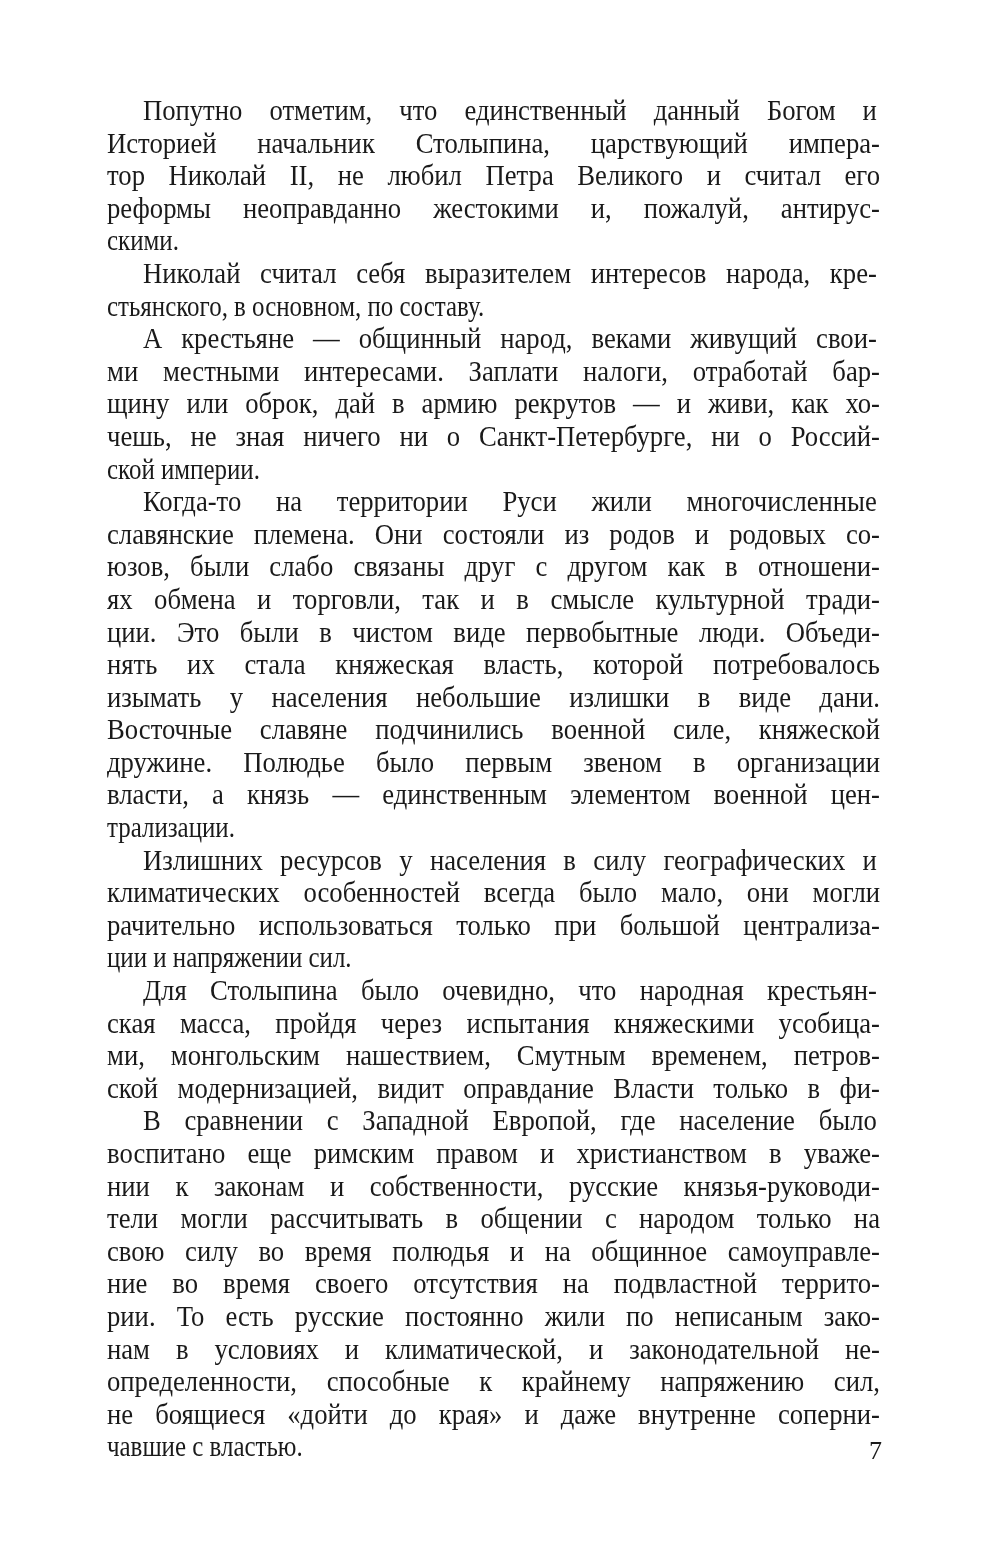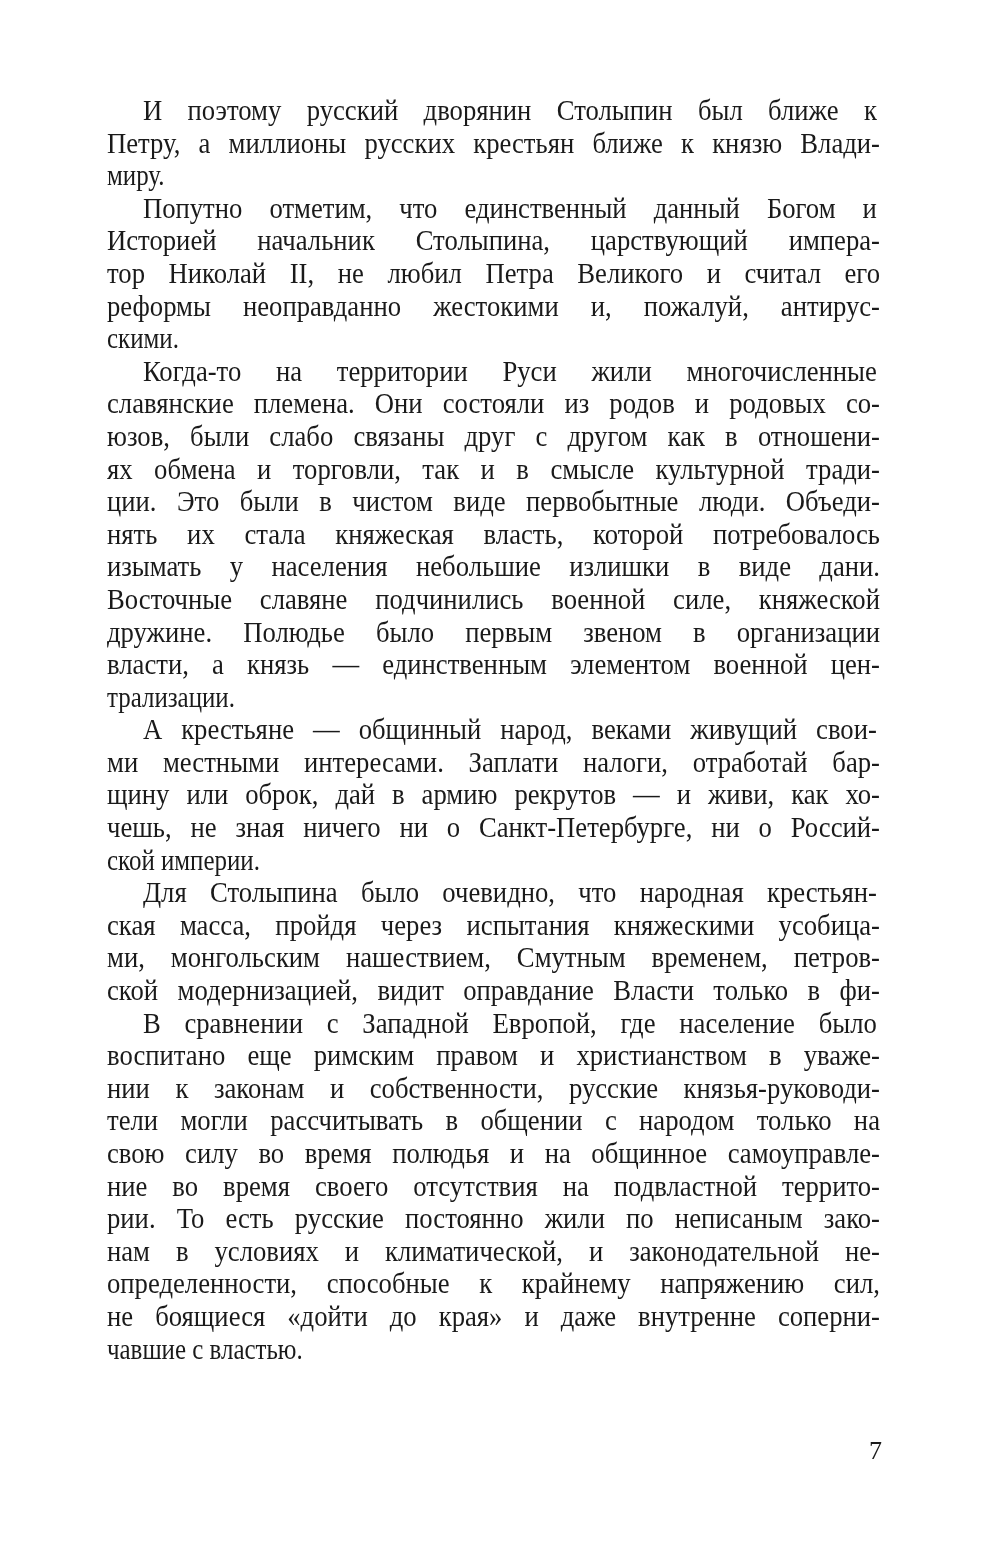--- a/index.html
+++ b/index.html
@@ -58,57 +58,62 @@
       text-align: right;
       color: #1a1a1a;
     }
   </style>
 </head>
 <body>
 
 <div class="page">
   <div class="text-block">
 
-    <div class="para">
-      <span class="line justify indent" style="width: 797.826px; transform: scaleX(0.92);">И поэтому русский дворянин Столыпин был ближе к</span>
-      <span class="line justify" style="width: 840.217px; transform: scaleX(0.92);">Петру, а миллионы русских крестьян ближе к князю Влади-</span>
-      <span class="line" style="transform: scaleX(0.86);">миру.</span>
-    </div>
 
     <div class="para">
       <span class="line justify indent" style="width: 797.826px; transform: scaleX(0.92);">Попутно отметим, что единственный данный Богом и</span>
       <span class="line justify" style="width: 840.217px; transform: scaleX(0.92);">Историей начальник Столыпина, царствующий импера-</span>
       <span class="line justify" style="width: 840.217px; transform: scaleX(0.92);">тор Николай II, не любил Петра Великого и считал его</span>
       <span class="line justify" style="width: 840.217px; transform: scaleX(0.92);">реформы неоправданно жестокими и, пожалуй, антирус-</span>
       <span class="line" style="transform: scaleX(0.86);">скими.</span>
     </div>
 
+    <div class="para">
+      <span class="line justify indent" style="width: 797.826px; transform: scaleX(0.92);">Николай считал себя выразителем интересов народа, кре-</span>
+      <span class="line" style="transform: scaleX(0.86);">стьянского, в основном, по составу.</span>
+    </div>
+
+    <div class="para">
+      <span class="line justify indent" style="width: 797.826px; transform: scaleX(0.92);">А крестьяне — общинный народ, веками живущий свои-</span>
+      <span class="line justify" style="width: 840.217px; transform: scaleX(0.92);">ми местными интересами. Заплати налоги, отработай бар-</span>
+      <span class="line justify" style="width: 840.217px; transform: scaleX(0.92);">щину или оброк, дай в армию рекрутов — и живи, как хо-</span>
+      <span class="line justify" style="width: 840.217px; transform: scaleX(0.92);">чешь, не зная ничего ни о Санкт-Петербурге, ни о Россий-</span>
+      <span class="line" style="transform: scaleX(0.86);">ской империи.</span>
+    </div>
 
     <div class="para">
       <span class="line justify indent" style="width: 797.826px; transform: scaleX(0.92);">Когда-то на территории Руси жили многочисленные</span>
       <span class="line justify" style="width: 840.217px; transform: scaleX(0.92);">славянские племена. Они состояли из родов и родовых со-</span>
       <span class="line justify" style="width: 840.217px; transform: scaleX(0.92);">юзов, были слабо связаны друг с другом как в отношени-</span>
       <span class="line justify" style="width: 840.217px; transform: scaleX(0.92);">ях обмена и торговли, так и в смысле культурной тради-</span>
       <span class="line justify" style="width: 840.217px; transform: scaleX(0.92);">ции. Это были в чистом виде первобытные люди. Объеди-</span>
       <span class="line justify" style="width: 840.217px; transform: scaleX(0.92);">нять их стала княжеская власть, которой потребовалось</span>
       <span class="line justify" style="width: 840.217px; transform: scaleX(0.92);">изымать у населения небольшие излишки в виде дани.</span>
       <span class="line justify" style="width: 840.217px; transform: scaleX(0.92);">Восточные славяне подчинились военной силе, княжеской</span>
       <span class="line justify" style="width: 840.217px; transform: scaleX(0.92);">дружине. Полюдье было первым звеном в организации</span>
       <span class="line justify" style="width: 840.217px; transform: scaleX(0.92);">власти, а князь — единственным элементом военной цен-</span>
       <span class="line" style="transform: scaleX(0.86);">трализации.</span>
     </div>
 
     <div class="para">
-      <span class="line justify indent" style="width: 797.826px; transform: scaleX(0.92);">А крестьяне — общинный народ, веками живущий свои-</span>
-      <span class="line justify" style="width: 840.217px; transform: scaleX(0.92);">ми местными интересами. Заплати налоги, отработай бар-</span>
-      <span class="line justify" style="width: 840.217px; transform: scaleX(0.92);">щину или оброк, дай в армию рекрутов — и живи, как хо-</span>
-      <span class="line justify" style="width: 840.217px; transform: scaleX(0.92);">чешь, не зная ничего ни о Санкт-Петербурге, ни о Россий-</span>
-      <span class="line" style="transform: scaleX(0.86);">ской империи.</span>
+      <span class="line justify indent" style="width: 797.826px; transform: scaleX(0.92);">Излишних ресурсов у населения в силу географических и</span>
+      <span class="line justify" style="width: 840.217px; transform: scaleX(0.92);">климатических особенностей всегда было мало, они могли</span>
+      <span class="line justify" style="width: 840.217px; transform: scaleX(0.92);">рачительно использоваться только при большой централиза-</span>
+      <span class="line" style="transform: scaleX(0.86);">ции и напряжении сил.</span>
     </div>
-
 
     <div class="para">
       <span class="line justify indent" style="width: 797.826px; transform: scaleX(0.92);">Для Столыпина было очевидно, что народная крестьян-</span>
       <span class="line justify" style="width: 840.217px; transform: scaleX(0.92);">ская масса, пройдя через испытания княжескими усобица-</span>
       <span class="line justify" style="width: 840.217px; transform: scaleX(0.92);">ми, монгольским нашествием, Смутным временем, петров-</span>
       <span class="line justify" style="width: 840.217px; transform: scaleX(0.92);">ской модернизацией, видит оправдание Власти только в фи-</span>
     </div>
 
     <div class="para">
       <span class="line justify indent" style="width: 797.826px; transform: scaleX(0.92);">В сравнении с Западной Европой, где население было</span>

